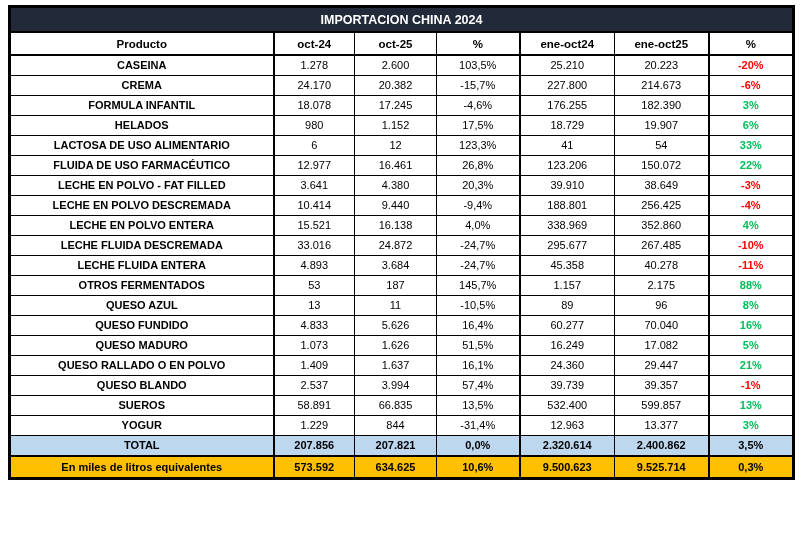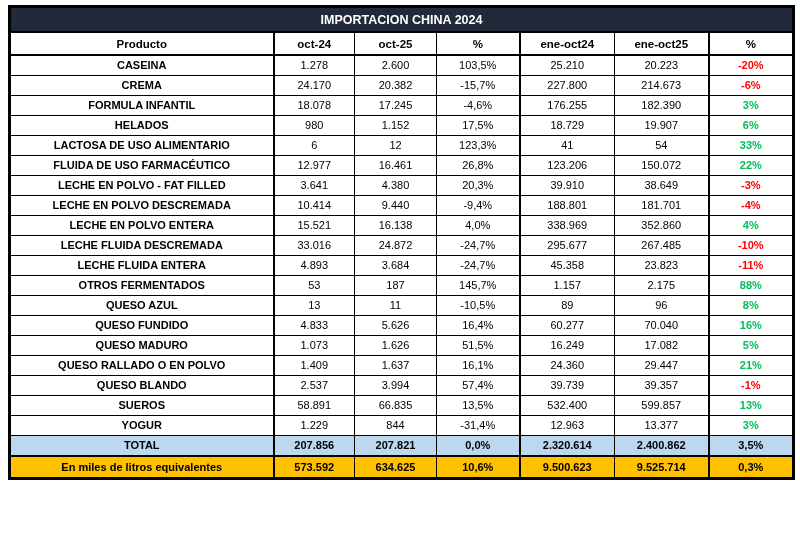--- a/index.html
+++ b/index.html
@@ -165,21 +165,21 @@
           <td class="num">39.910</td>
           <td class="num">38.649</td>
           <td class="trend neg">-3%</td>
         </tr>
         <tr class="cells">
           <td class="product">LECHE EN POLVO DESCREMADA</td>
           <td class="num">10.414</td>
           <td class="num">9.440</td>
           <td class="num">-9,4%</td>
           <td class="num">188.801</td>
-          <td class="num">181.701</td>
+          <td class="num">256.425</td>
           <td class="trend neg">-4%</td>
         </tr>
         <tr class="cells">
           <td class="product">LECHE EN POLVO ENTERA</td>
           <td class="num">15.521</td>
           <td class="num">16.138</td>
           <td class="num">4,0%</td>
           <td class="num">338.969</td>
           <td class="num">352.860</td>
           <td class="trend pos">4%</td>
@@ -192,21 +192,21 @@
           <td class="num">295.677</td>
           <td class="num">267.485</td>
           <td class="trend neg">-10%</td>
         </tr>
         <tr class="cells">
           <td class="product">LECHE FLUIDA ENTERA</td>
           <td class="num">4.893</td>
           <td class="num">3.684</td>
           <td class="num">-24,7%</td>
           <td class="num">45.358</td>
-          <td class="num">23.823</td>
+          <td class="num">40.278</td>
           <td class="trend neg">-11%</td>
         </tr>
         <tr class="cells">
           <td class="product">OTROS FERMENTADOS</td>
           <td class="num">53</td>
           <td class="num">187</td>
           <td class="num">145,7%</td>
           <td class="num">1.157</td>
           <td class="num">2.175</td>
           <td class="trend pos">88%</td>

